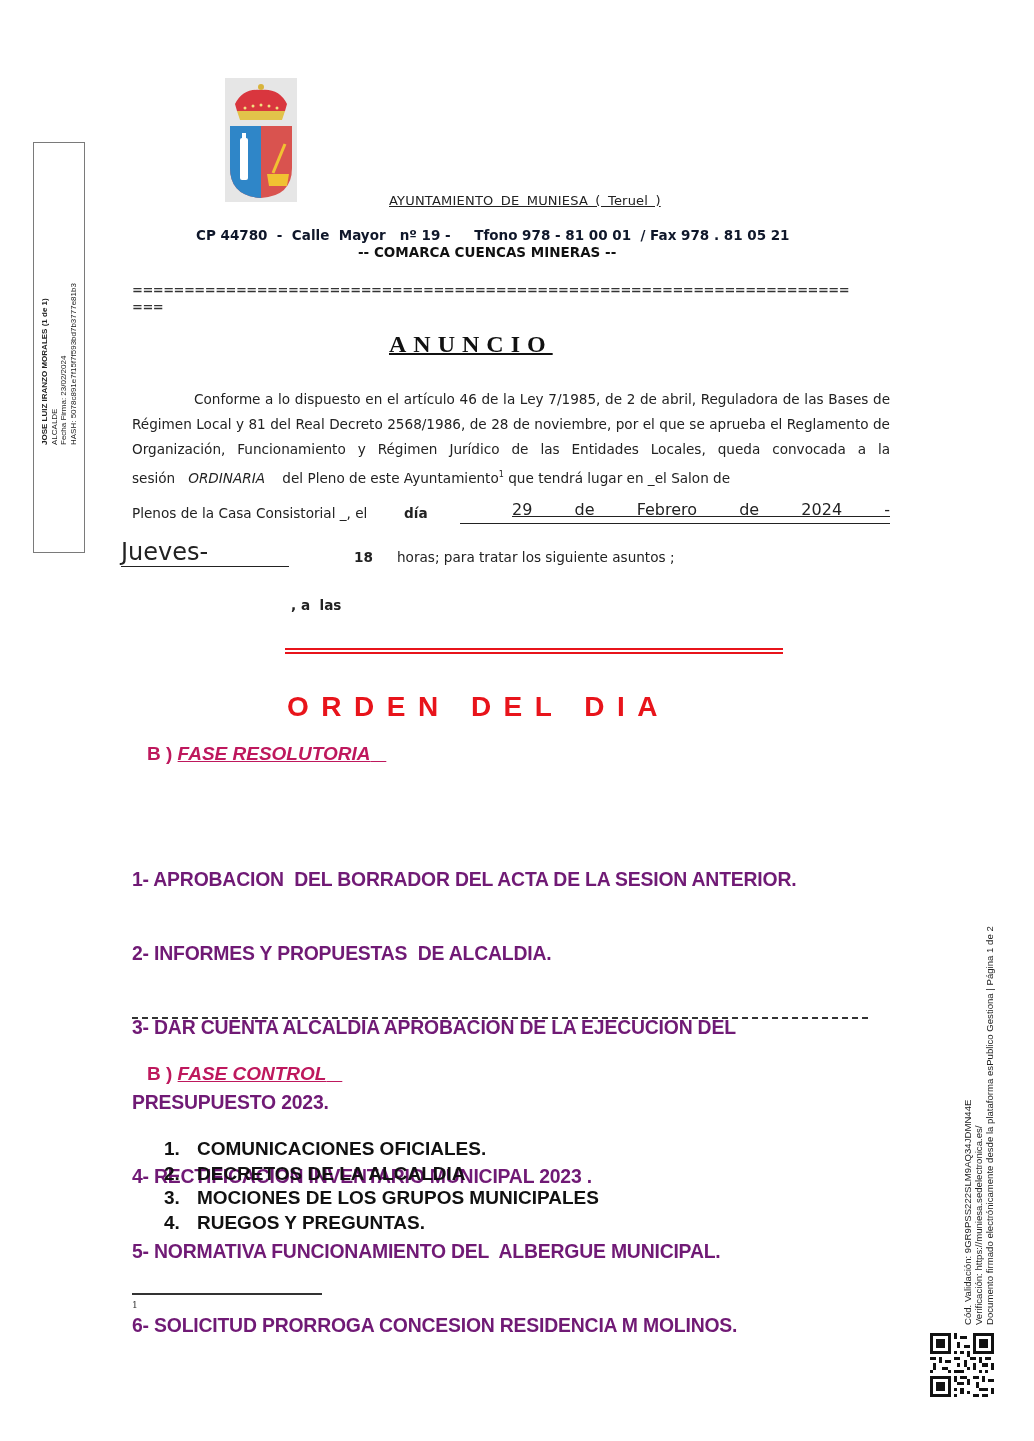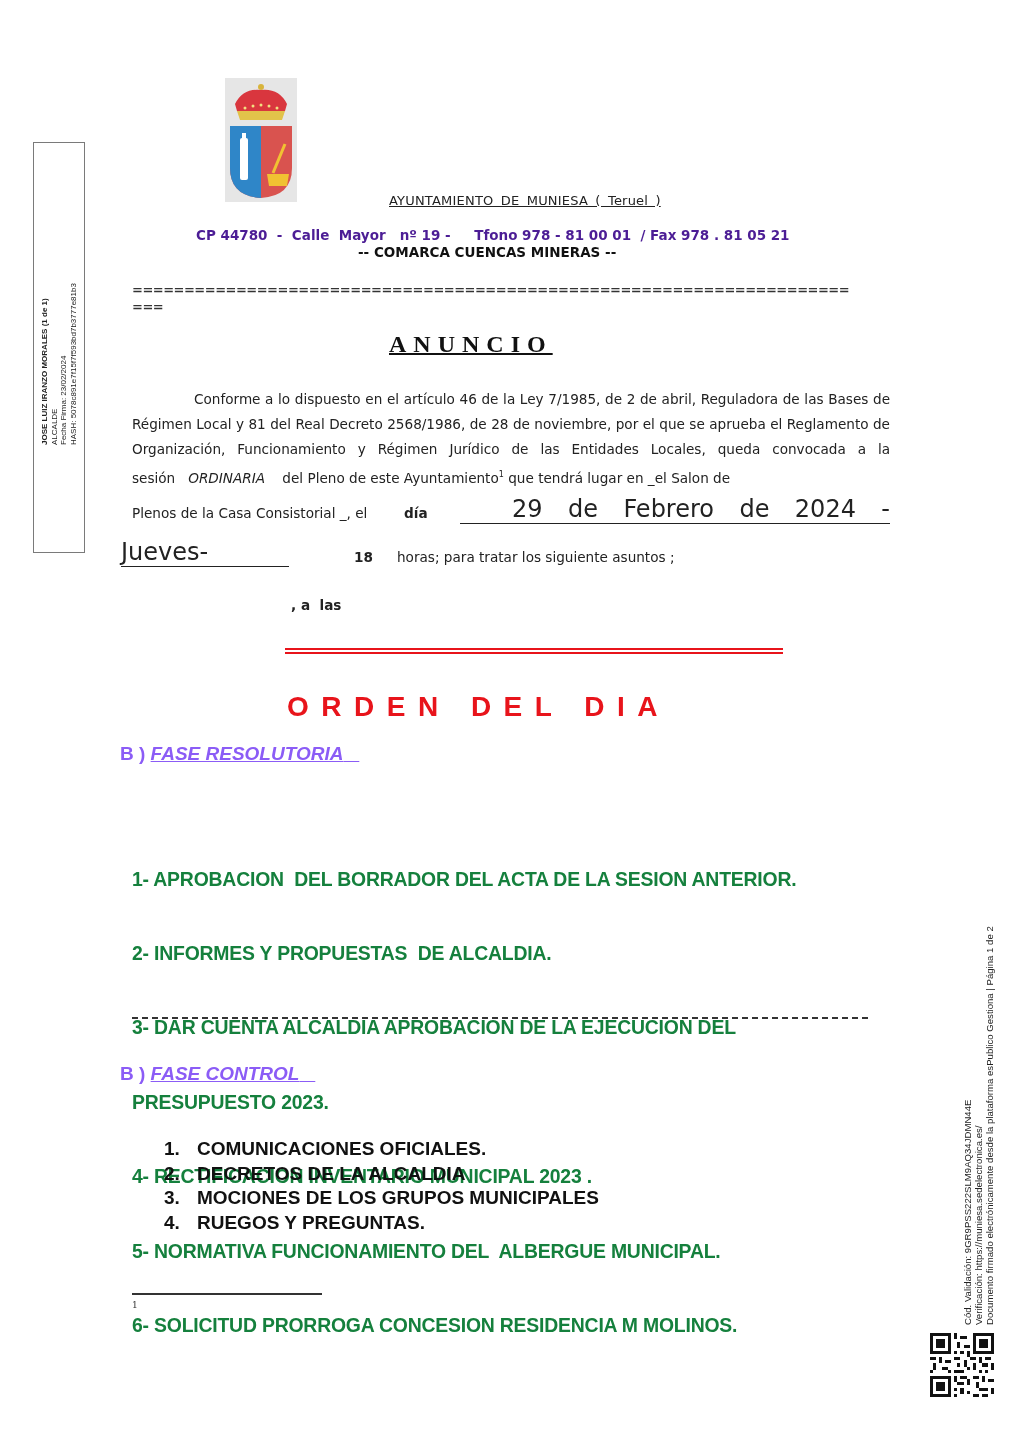--- a/index.html
+++ b/index.html
@@ -8,53 +8,53 @@
 
   
   .sigbox { left:33px; top:142px; width:52px; height:411px; border:1px solid #7a7a7a; box-sizing:border-box; }
   .sigtext { position:absolute; left:40px; top:445px; transform-origin:0 0; transform:rotate(-90deg); white-space:nowrap; font-family:"Liberation Sans", sans-serif; font-size:8px; line-height:9.5px; color:#222; }
   .sigtext .name { font-weight:bold; }
 
   
   .crest { left:225px; top:78px; width:72px; height:124px; }
 
   .hdr-title { left:389px; top:193px; font-family:"DejaVu Sans", sans-serif; font-size:13px; text-decoration:underline; color:#222; letter-spacing:0.2px; word-spacing:3px; }
-  .hdr-addr { left:196px; top:227px; font-size:13.5px; font-weight:bold; white-space:pre; color:#4c1d95; }
+  .hdr-addr { left:196px; top:227px; font-size:13.5px; font-weight:bold; white-space:pre; color:#0f172a; }
   .hdr-com { left:358px; top:244px; font-size:13.5px; font-weight:bold; white-space:pre; color:#111; }
 
   .eqline { left:132px; top:281px; font-family:"DejaVu Sans", sans-serif; font-weight:bold; font-size:13px; line-height:17px; letter-spacing:-0.5px; color:#333; width:760px; word-break:break-all; }
 
   .anuncio { left:389px; top:331px; font-family:Liberation Serif, serif; font-size:24px; font-weight:bold; letter-spacing:7px; text-decoration:underline; text-decoration-thickness:2px; color:#111; }
 
   .para { left:132px; top:387px; width:758px; font-family:"DejaVu Sans", sans-serif; font-size:13.6px; line-height:25px; text-align:justify; color:#222; }
   .para .indent { display:inline-block; width:62px; }
   .para i { font-style:italic; }
   .para sup { font-size:8px; }
 
   .line5 { left:132px; top:496px; width:760px; height:30px; font-size:13.6px; color:#222; }
   .line5 .lbl { position:absolute; left:0; top:9px; white-space:pre; }
   .line5 .dia { position:absolute; left:272px; top:9px; font-weight:bold; }
-  .line5 .date { position:absolute; left:328px; top:0; width:430px; font-size:24px; border-bottom:1.5px solid #222; text-align:justify; text-align-last:justify; padding-left:52px; box-sizing:border-box; line-height:27px; }
+  .line5 .date { position:absolute; left:328px; top:0; width:430px; font-size:16px; border-bottom:1.5px solid #222; text-align:justify; text-align-last:justify; padding-left:52px; box-sizing:border-box; line-height:27px;text-decoration:underline; }
 
   .line6 { left:121px; top:538px; width:760px; height:34px; font-size:13.6px; color:#222; }
   .line6 .jueves { position:absolute; left:0; top:0; font-size:24px; border-bottom:1.5px solid #222; width:168px; line-height:28px; }
   .line6 .las { position:absolute; left:170px; top:11px; font-weight:bold; white-space:pre;margin-top:48px; }
   .line6 .hour { position:absolute; left:233px; top:11px; font-weight:bold; }
   .line6 .rest { position:absolute; left:276px; top:11px; white-space:pre; }
 
   .orden { left:287px; top:638px; font-family:"Liberation Sans", sans-serif; font-size:28px; font-weight:bold; letter-spacing:12.5px; color:#e8141b; white-space:pre; line-height:44px;margin-top:47px; }
   .orden-ul1 { left:285px; top:648px; width:498px; height:2px; background:#e8141b; }
   .orden-ul2 { left:285px; top:652px; width:498px; height:1.5px; background:#e8141b; }
 
-  .phase { left:120px; font-family:"Liberation Sans", sans-serif; font-size:19px; font-weight:bold; color:#8b5cf6; white-space:pre; }
+  .phase { left:147px; font-family:"Liberation Sans", sans-serif; font-size:19px; font-weight:bold; color:#be185d; white-space:pre; }
   .phase .ph-name { font-style:italic; text-decoration:underline; }
   .phase1 { top:743px; }
   .phase2 { top:1063px; }
 
-  .items1 { left:132px; top:817px; font-family:"Liberation Sans", sans-serif; font-size:19.4px; font-weight:bold; line-height:24.8px; color:#15803d; letter-spacing:-0.2px; white-space:pre; }
+  .items1 { left:132px; top:817px; font-family:"Liberation Sans", sans-serif; font-size:19.4px; font-weight:bold; line-height:24.8px; color:#701a75; letter-spacing:-0.2px; white-space:pre; }
 
   .dashline { left:132px; top:1017px; width:736px; height:0; border-top:2px dashed #333; }
 
   .items2 { left:164px; top:1137px; font-family:"Liberation Sans", sans-serif; font-size:19px; font-weight:bold; line-height:24.6px; color:#111; }
   .items2 .row { white-space:pre; }
   .items2 .num { display:inline-block; width:33px; }
 
   .fn-line { left:132px; top:1293px; width:190px; height:2px; background:#333; }
   .fn-num { left:132px; top:1300px; font-family:"DejaVu Serif", serif; font-size:9px; color:#333; }
 

